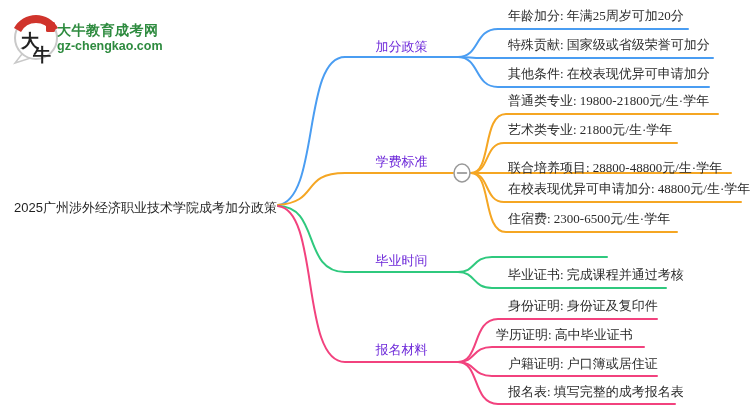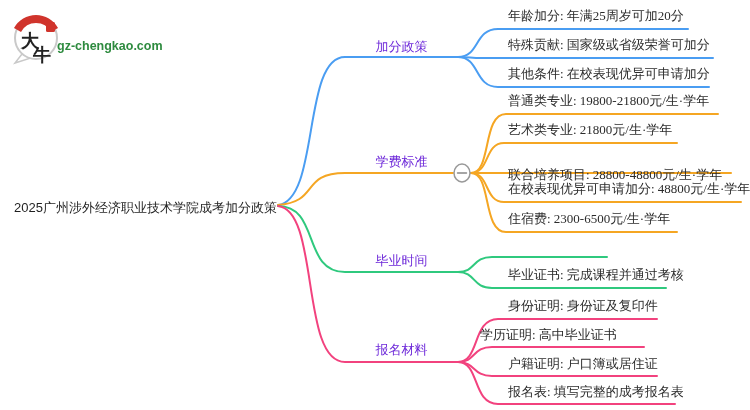--- a/index.html
+++ b/index.html
@@ -79,40 +79,41 @@
 
   <div class="logo">
     <svg class="logo-icon" width="50" height="54" viewBox="0 0 50 54">
       <path d="M10,42 L3,51 L19,46 Z" fill="#ffffff" stroke="#c9c9c9" stroke-width="1.5"></path>
       <circle cx="24" cy="26" r="21" fill="#ffffff" stroke="#c9c9c9" stroke-width="2"></circle>
       <path d="M5.5,18 A21,21 0 0 1 42.5,18" fill="none" stroke="#d0342c" stroke-width="8"></path>
       <text x="9" y="35" font-size="18" font-weight="bold" fill="#222222" font-family="DejaVu Sans, sans-serif">大</text>
       <text x="21" y="49" font-size="18" font-weight="bold" fill="#222222" font-family="DejaVu Sans, sans-serif">牛</text>
       <rect x="34" y="10" width="9" height="10" rx="1.5" fill="#d0342c"></rect>
     </svg>
+    <div class="logo-title">大牛教育成考网</div>
     <div class="logo-domain">gz-chengkao.com</div>
   </div>
 
   <div class="root-label">2025广州涉外经济职业技术学院成考加分政策</div>
 
   <div class="branch-label" style="left:345px;top:39px">加分政策</div>
   <div class="branch-label" style="left:345px;top:154px">学费标准</div>
   <div class="branch-label" style="left:345px;top:253px">毕业时间</div>
   <div class="branch-label" style="left:345px;top:342px">报名材料</div>
 
   <div class="node-label" style="left:508px;top:8px">年龄加分: 年满25周岁可加20分</div>
   <div class="node-label" style="left:508px;top:37px">特殊贡献: 国家级或省级荣誉可加分</div>
   <div class="node-label" style="left:508px;top:66px">其他条件: 在校表现优异可申请加分</div>
 
   <div class="node-label" style="left:508px;top:93px">普通类专业: 19800-21800元/生·学年</div>
   <div class="node-label" style="left:508px;top:122px">艺术类专业: 21800元/生·学年</div>
-  <div class="node-label" style="left:508px;top:167px">联合培养项目: 28800-48800元/生·学年</div>
+  <div class="node-label" style="left:508px;top:160px">联合培养项目: 28800-48800元/生·学年</div>
   <div class="node-label" style="left:508px;top:181px">在校表现优异可申请加分: 48800元/生·学年</div>
   <div class="node-label" style="left:508px;top:211px">住宿费: 2300-6500元/生·学年</div>
 
   <div class="node-label" style="left:508px;top:267px">毕业证书: 完成课程并通过考核</div>
 
   <div class="node-label" style="left:508px;top:298px">身份证明: 身份证及复印件</div>
-  <div class="node-label" style="left:480px;top:327px">学历证明: 高中毕业证书</div>
+  <div class="node-label" style="left:496px;top:327px">学历证明: 高中毕业证书</div>
   <div class="node-label" style="left:508px;top:356px">户籍证明: 户口簿或居住证</div>
   <div class="node-label" style="left:508px;top:384px">报名表: 填写完整的成考报名表</div>
 
 </div>
 
 </body></html>

